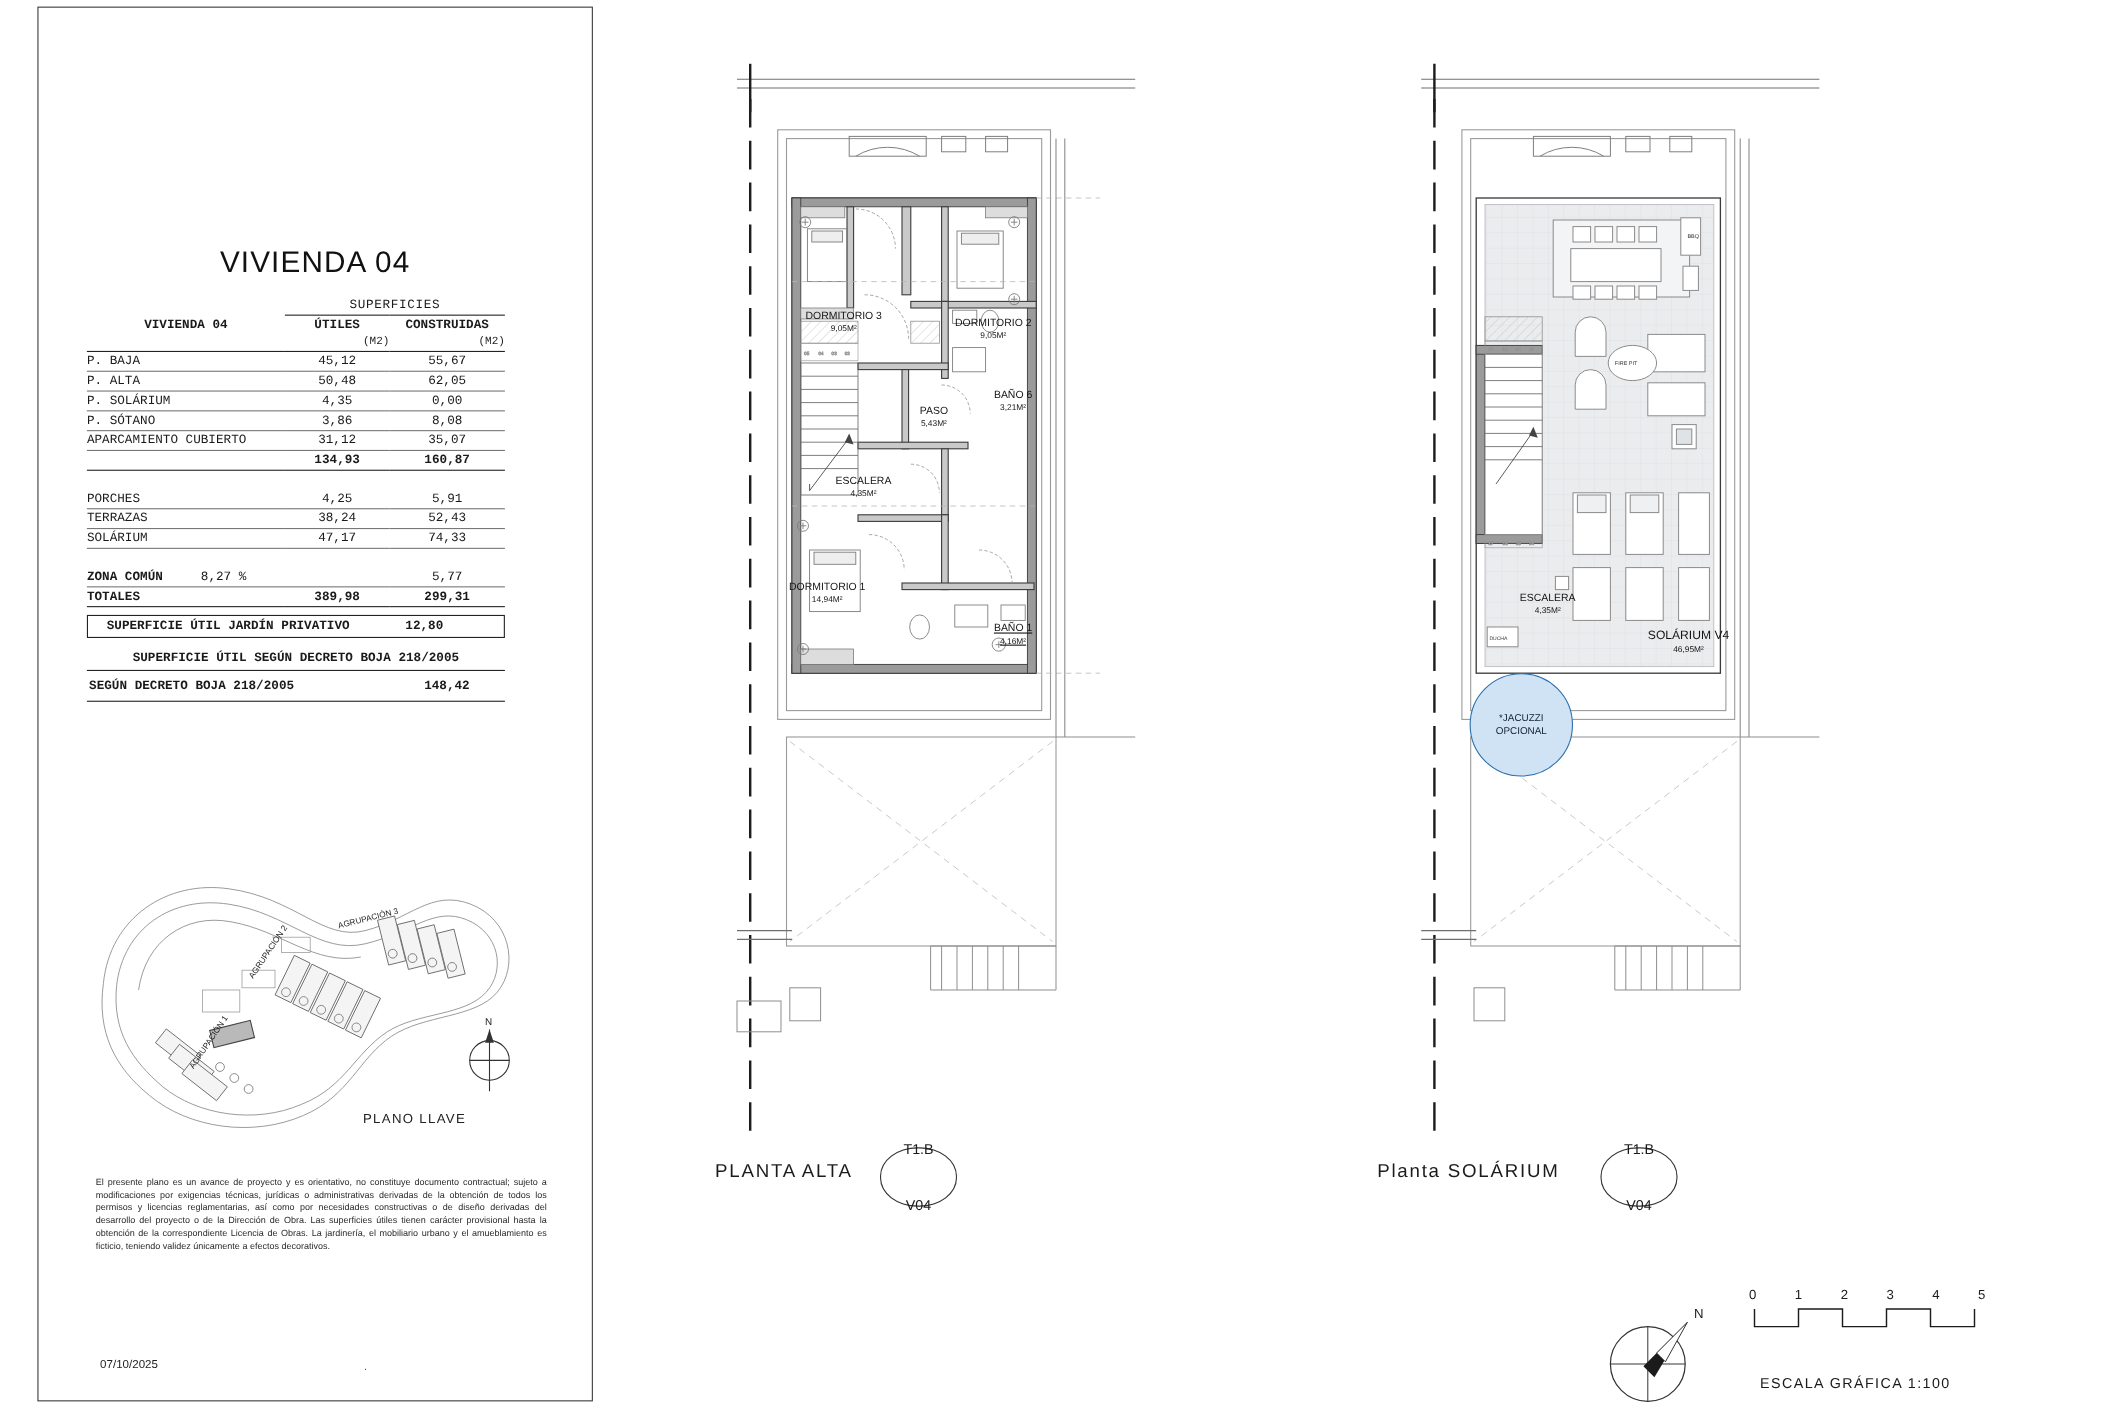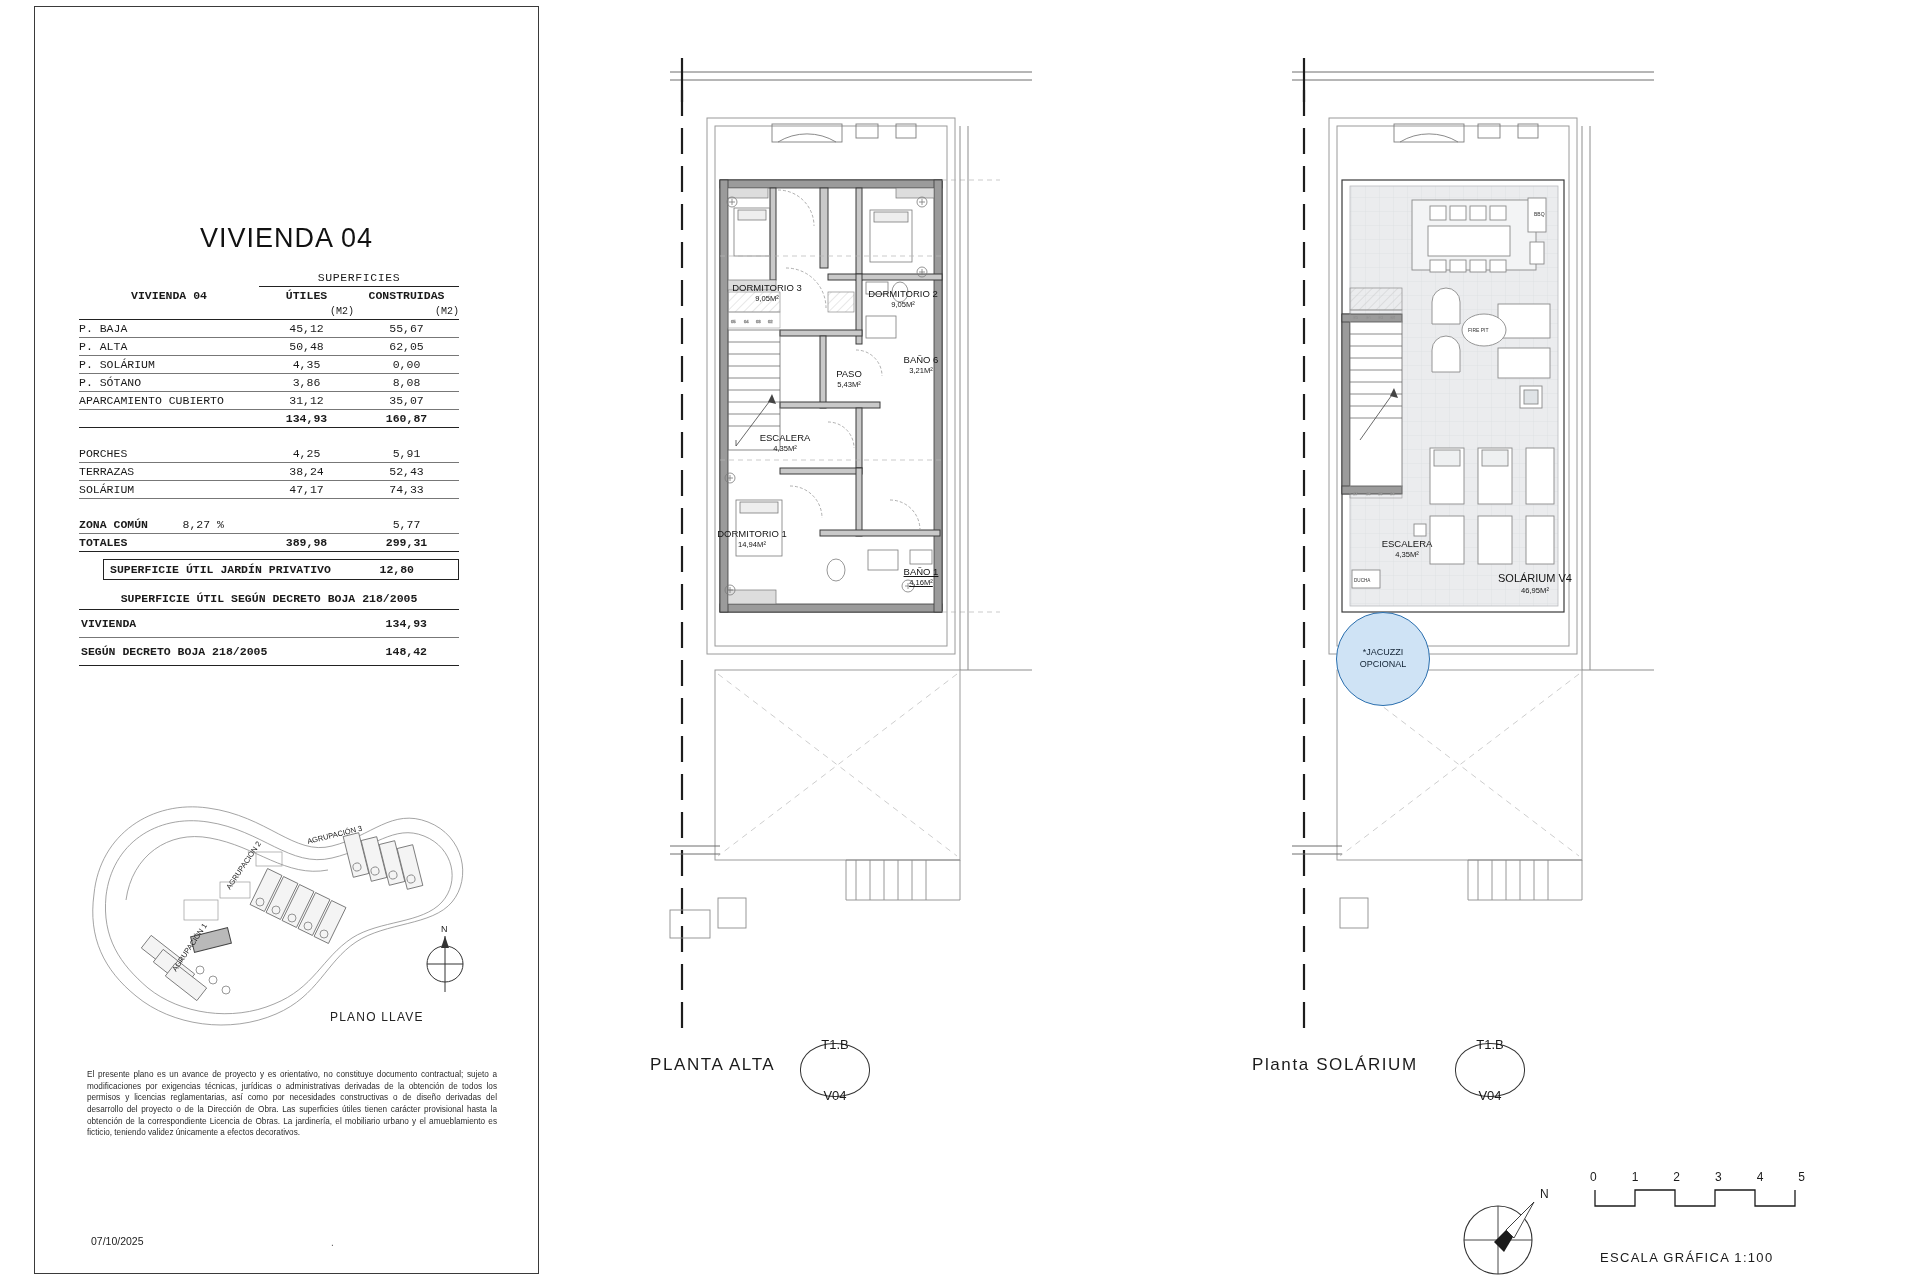--- a/index.html
+++ b/index.html
@@ -39,21 +39,21 @@
     border-bottom:1px solid #222;padding-bottom:2px;
   }
   .sub-h{font-size:11.5px;text-align:center;font-weight:700;}
   .sub-h2{font-size:10px;text-align:right;}
   .rowline{border-bottom:1px solid #777;}
   .thickline{border-bottom:1.4px solid #222;}
   .b{font-weight:700;}
   .sec-gap td{height:13px;}
   .boxrow{
     border:1px solid #222;margin-top:7px;display:flex;align-items:center;
-    justify-content:space-between;padding:3px 6px;font-size:11.5px;font-weight:700;margin-left:24px;
+    justify-content:space-between;padding:3px 17px;font-size:11.5px;font-weight:700;
   }
   .decree-title{
     text-align:center;font-weight:700;font-size:11.5px;margin-top:12px;
     border-bottom:1px solid #222;padding-bottom:4px;
   }
   .decree-row{display:flex;justify-content:space-between;font-size:11.5px;font-weight:700;padding:7px 2px 7px 2px;}
   .decree-row .v{padding-right:30px;}
   .line-th{border-bottom:1.4px solid #222;}
 
   
@@ -200,24 +200,20 @@
       </tbody>
         </table>
 
       <div class="boxrow">
         <span>SUPERFICIE ÚTIL JARDÍN PRIVATIVO</span>
         <span style="padding-right:38px">12,80</span>
       </div>
 
       <div class="decree-title">SUPERFICIE ÚTIL SEGÚN DECRETO BOJA 218/2005</div>
 
-      <div class="decree-row rowline">
-        <span>VIVIENDA</span>
-        <span class="v">134,93</span>
-      </div>
       <div class="decree-row line-th">
         <span>SEGÚN DECRETO BOJA 218/2005</span>
         <span class="v">148,42</span>
       </div>
     </div>
 
     <div class="keyplan">
       <svg width="420" height="260" viewBox="0 0 420 260">
         <g fill="none" stroke="#8d8d8d" stroke-width="0.8">
           <path d="M14 112 C 20 52, 72 18, 128 26 C 188 34, 214 74, 252 64 C 292 54, 312 26, 348 40 C 384 54, 392 96, 372 120 C 352 144, 306 140, 276 160 C 246 180, 238 214, 196 232 C 150 252, 92 244, 56 214 C 24 188, 8 156, 14 112 Z"></path>

